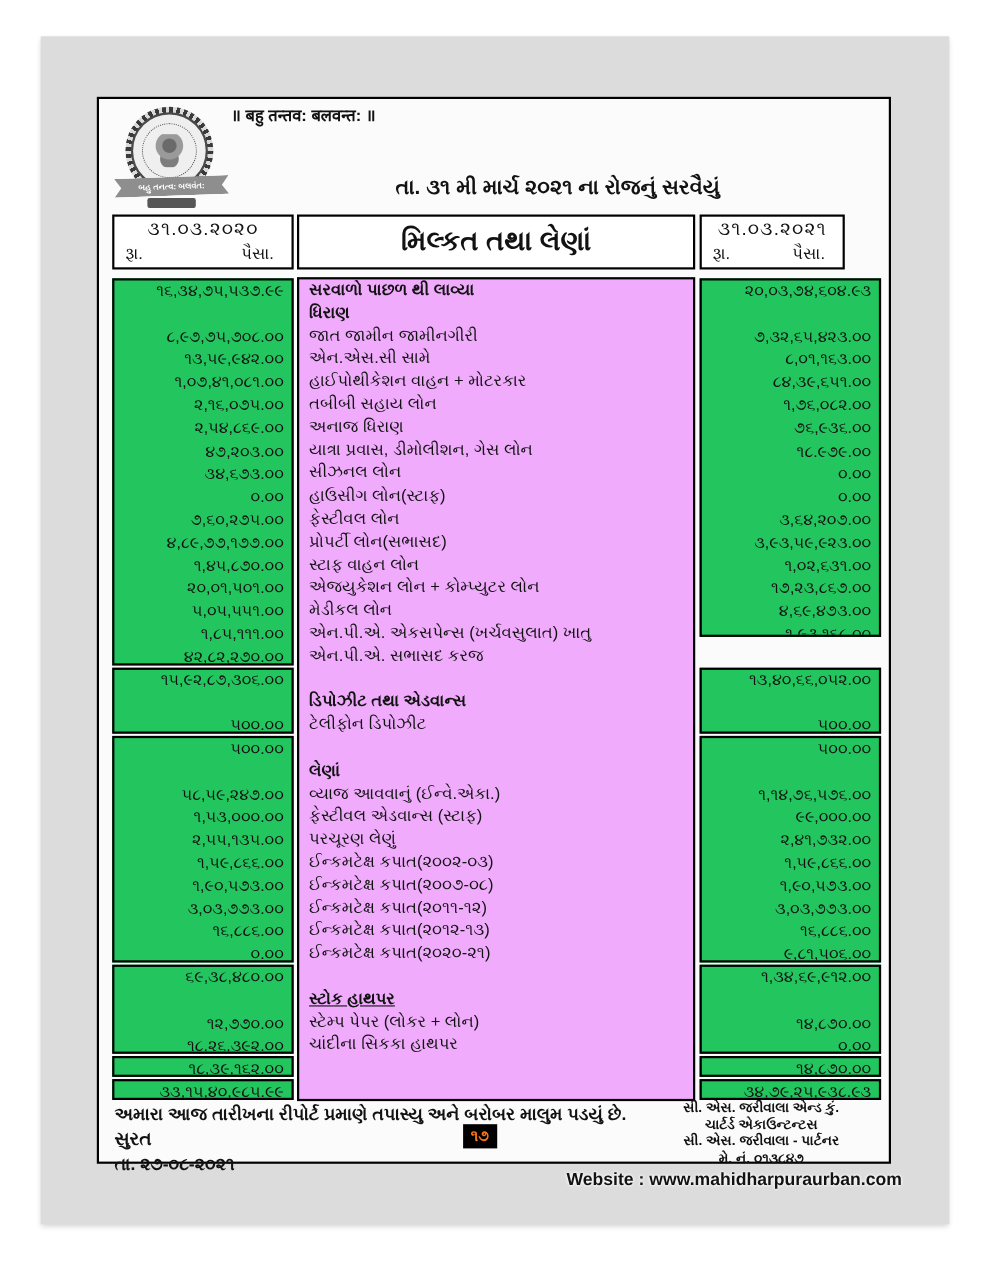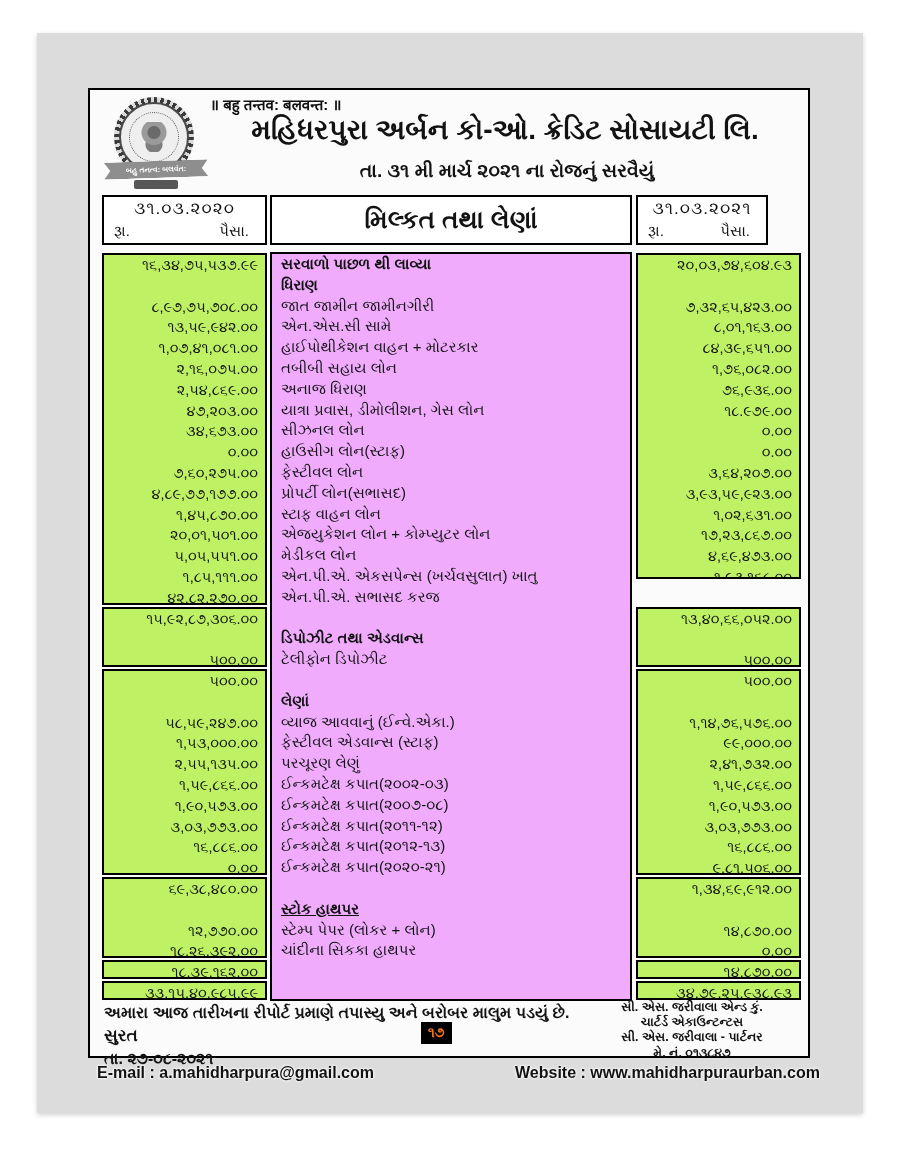--- a/index.html
+++ b/index.html
@@ -65,21 +65,21 @@
   #col-left  { left:12px; }
   #col-right { left:546px; }
   .midbox {
     position:absolute; left:180px; top:162px; width:362px; height:749px;
     border:2px solid #000; background:#f0abfc; overflow:hidden;
   }
   .mrow { height:20.8px; line-height:20.6px; padding-left:9px; font-size:15px; white-space:nowrap; overflow:hidden; }
   .mrow.bold { font-weight:700; }
   .mrow.boldline { font-weight:700; text-decoration:underline; }
   .vbox {
-    position:absolute; left:0; width:165px; border:2px solid #000; background:#bef264; overflow:hidden;
+    position:absolute; left:0; width:165px; border:2px solid #000; background:#22c55e; overflow:hidden;
   }
   .vrow { height:20.8px; line-height:20.2px; text-align:right; padding-right:7px; font-size:14.5px; white-space:nowrap; }
   
   .attest { position:absolute; left:14px; top:914px; font-size:16px; font-weight:700; white-space:nowrap; }
   .city   { position:absolute; left:14px; top:936px; font-size:17px; font-weight:700; }
   .fdate  { position:absolute; left:14px; top:950px; font-size:16px; font-weight:700; margin-top:10px; }
   .ca     { position:absolute; right:6px; top:910px; width:220px; text-align:center;
             font-size:12.5px; font-weight:700; line-height:15.2px; }
   
   .email   { position:absolute; left:60px;  top:1031px; font-size:16px; font-weight:700;
@@ -100,21 +100,20 @@
         <div class="seal-inner">
           <div class="seal-ring"></div>
           <div class="seal-emblem"></div>
         </div>
       </div>
       <div class="ribbon">બહુ તનત્વ: બલવંત:</div>
       <div class="ribbon-tail"></div>
     </div>
 
     <div class="motto">॥ बहु तन्तव: बलवन्त: ॥</div>
-    <div class="title">મહિધરપુરા અર્બન કો-ઓ. ક્રેડિટ સોસાયટી લિ.</div>
     <div class="subtitle">તા. ૩૧ મી માર્ચ ૨૦૨૧ ના રોજનું સરવૈયું</div>
 
     <div class="hbox" id="hbox-left">
       <div class="hdate">૩૧.૦૩.૨૦૨૦</div>
       <div class="hcurr">
         <span>રૂા.</span>
         <span>પૈસા.</span>
       </div>
     </div>
     <div class="hbox" id="hbox-mid">
@@ -271,16 +270,15 @@
     <div class="city">સુરત</div>
     <div class="fdate">તા. ૨૭-૦૮-૨૦૨૧</div>
     <div class="ca">
       <div>સી. એસ. જરીવાલા એન્ડ કું.</div>
       <div>ચાર્ટર્ડ એકાઉન્ટન્ટસ</div>
       <div>સી. એસ. જરીવાલા - પાર્ટનર</div>
       <div>મે. નં. ૦૧૩૮૪૭</div>
     </div>
   </div>
 
-  <div class="email">E-mail : a.mahidharpura@gmail.com</div>
   <div class="pagenum">૧૭</div>
   <div class="website">Website : www.mahidharpuraurban.com</div>
 </div>
 
 </body></html>

